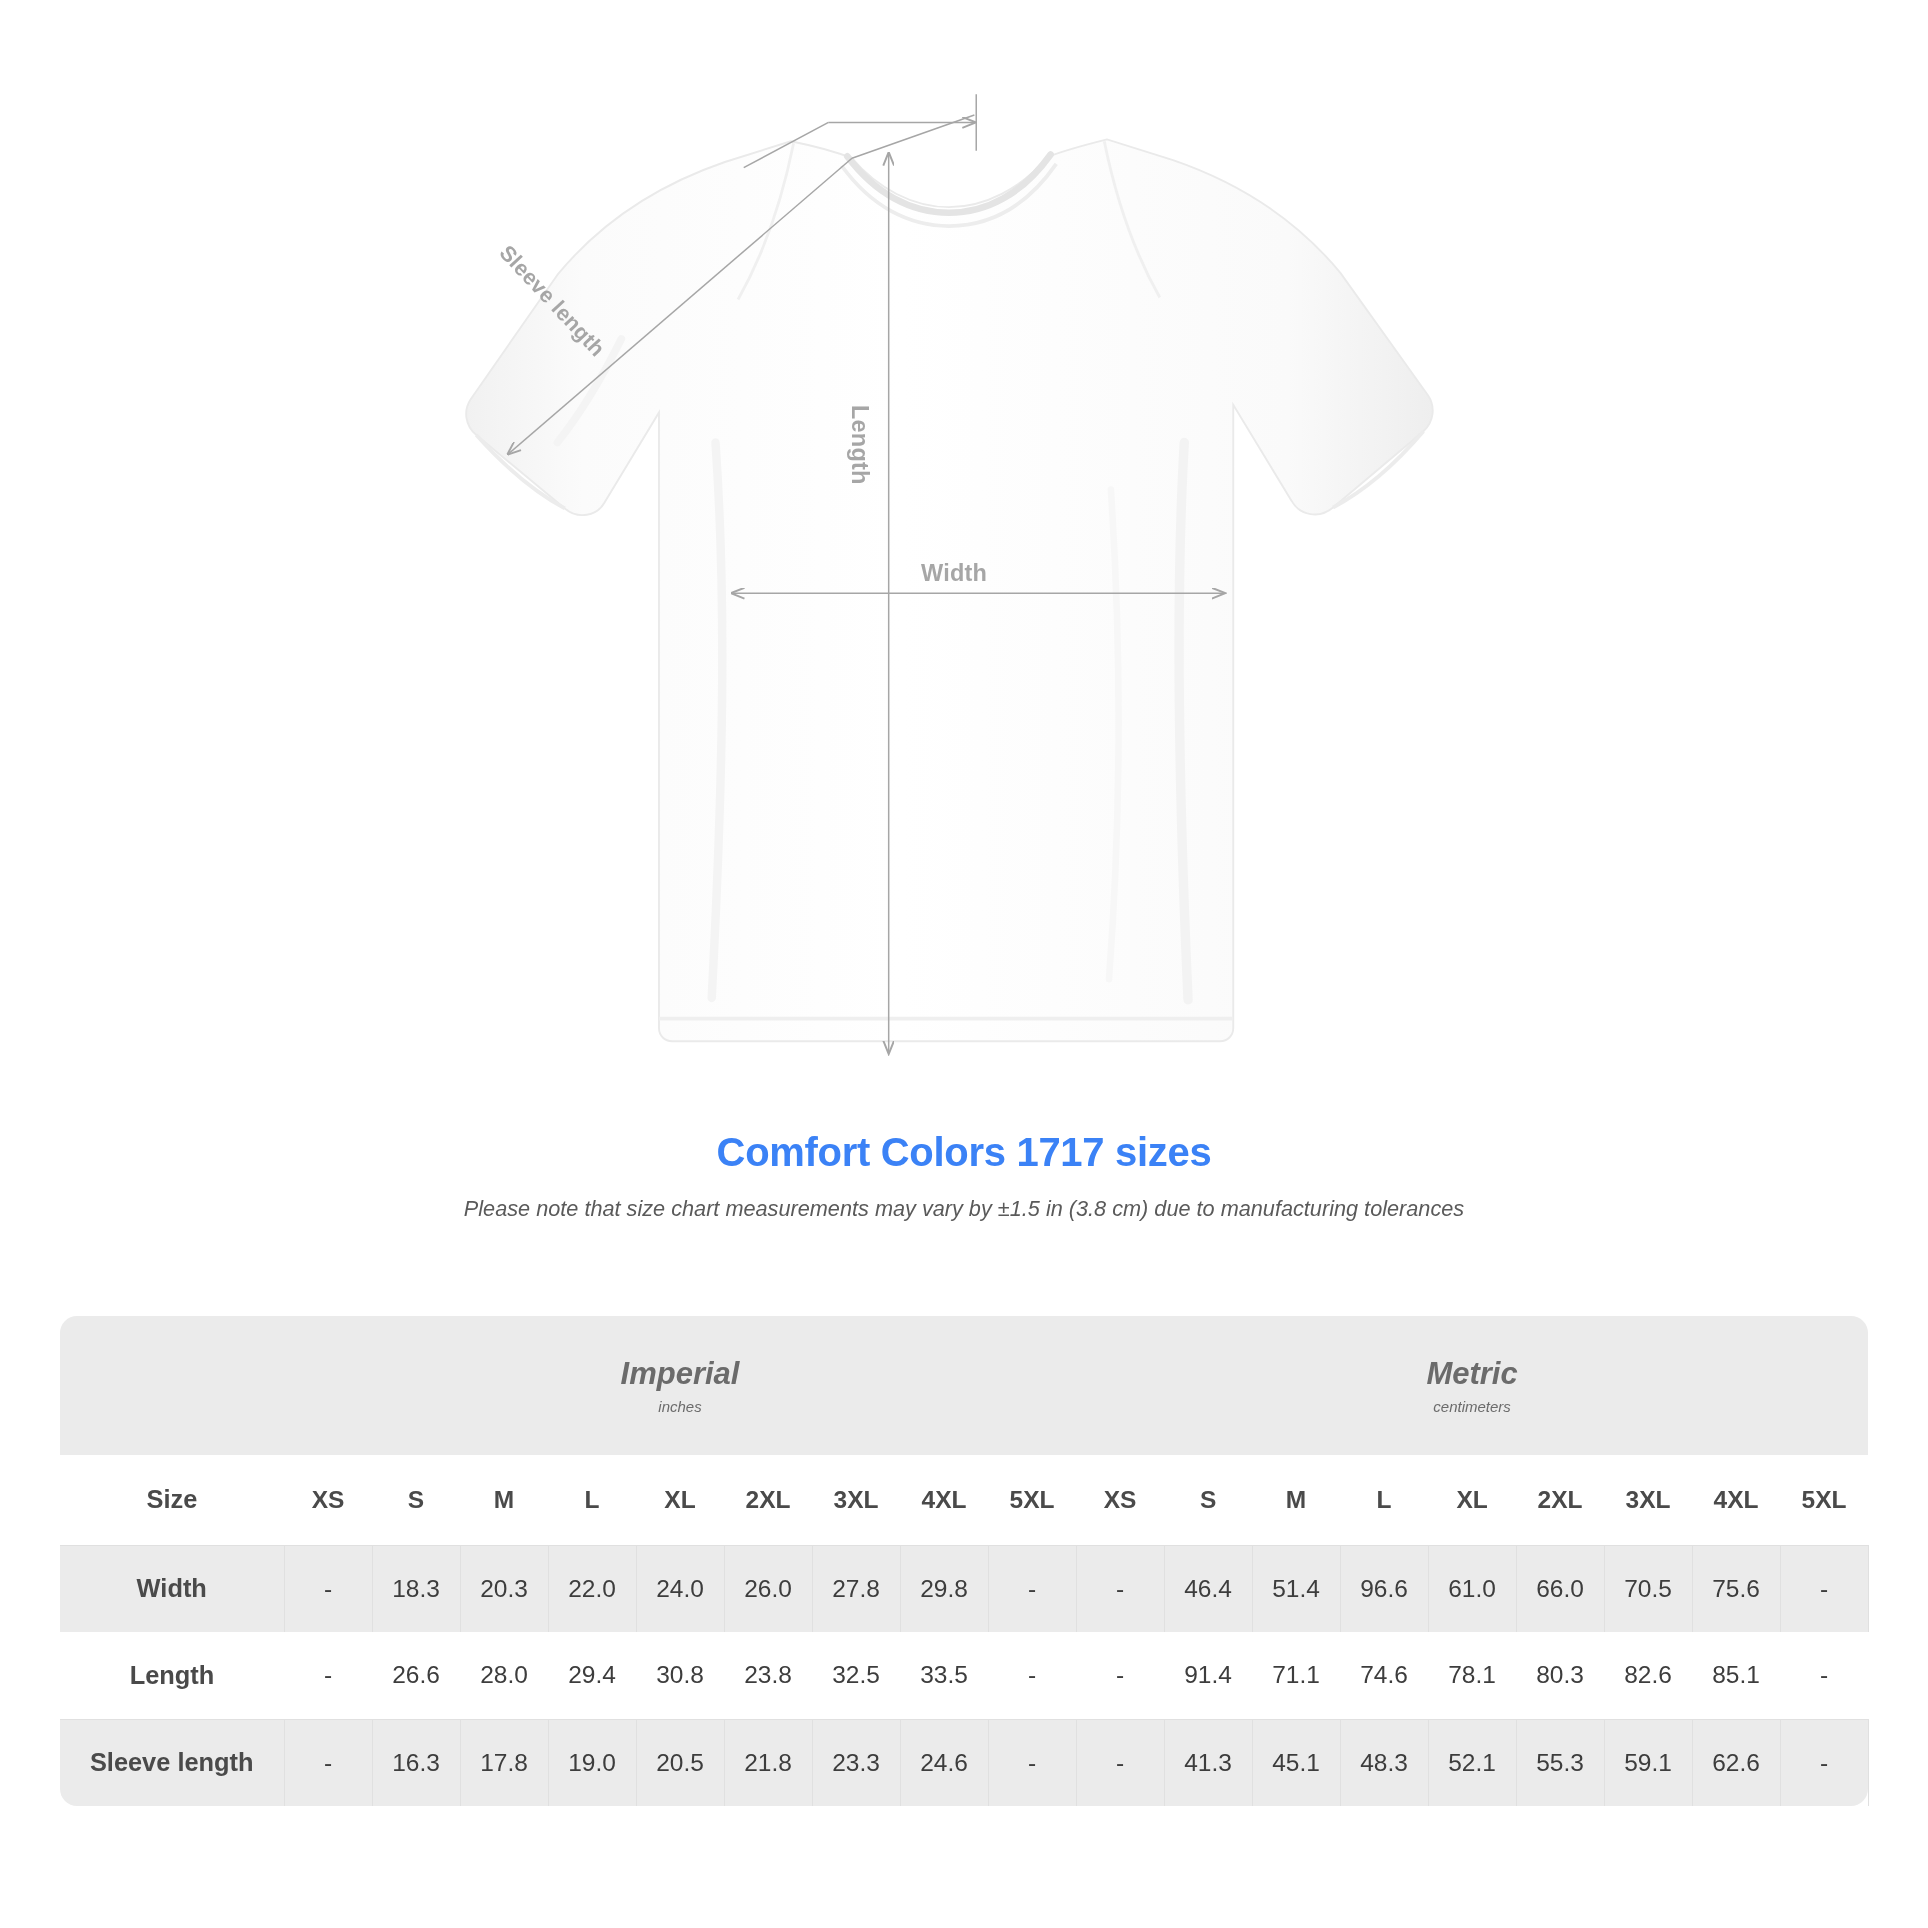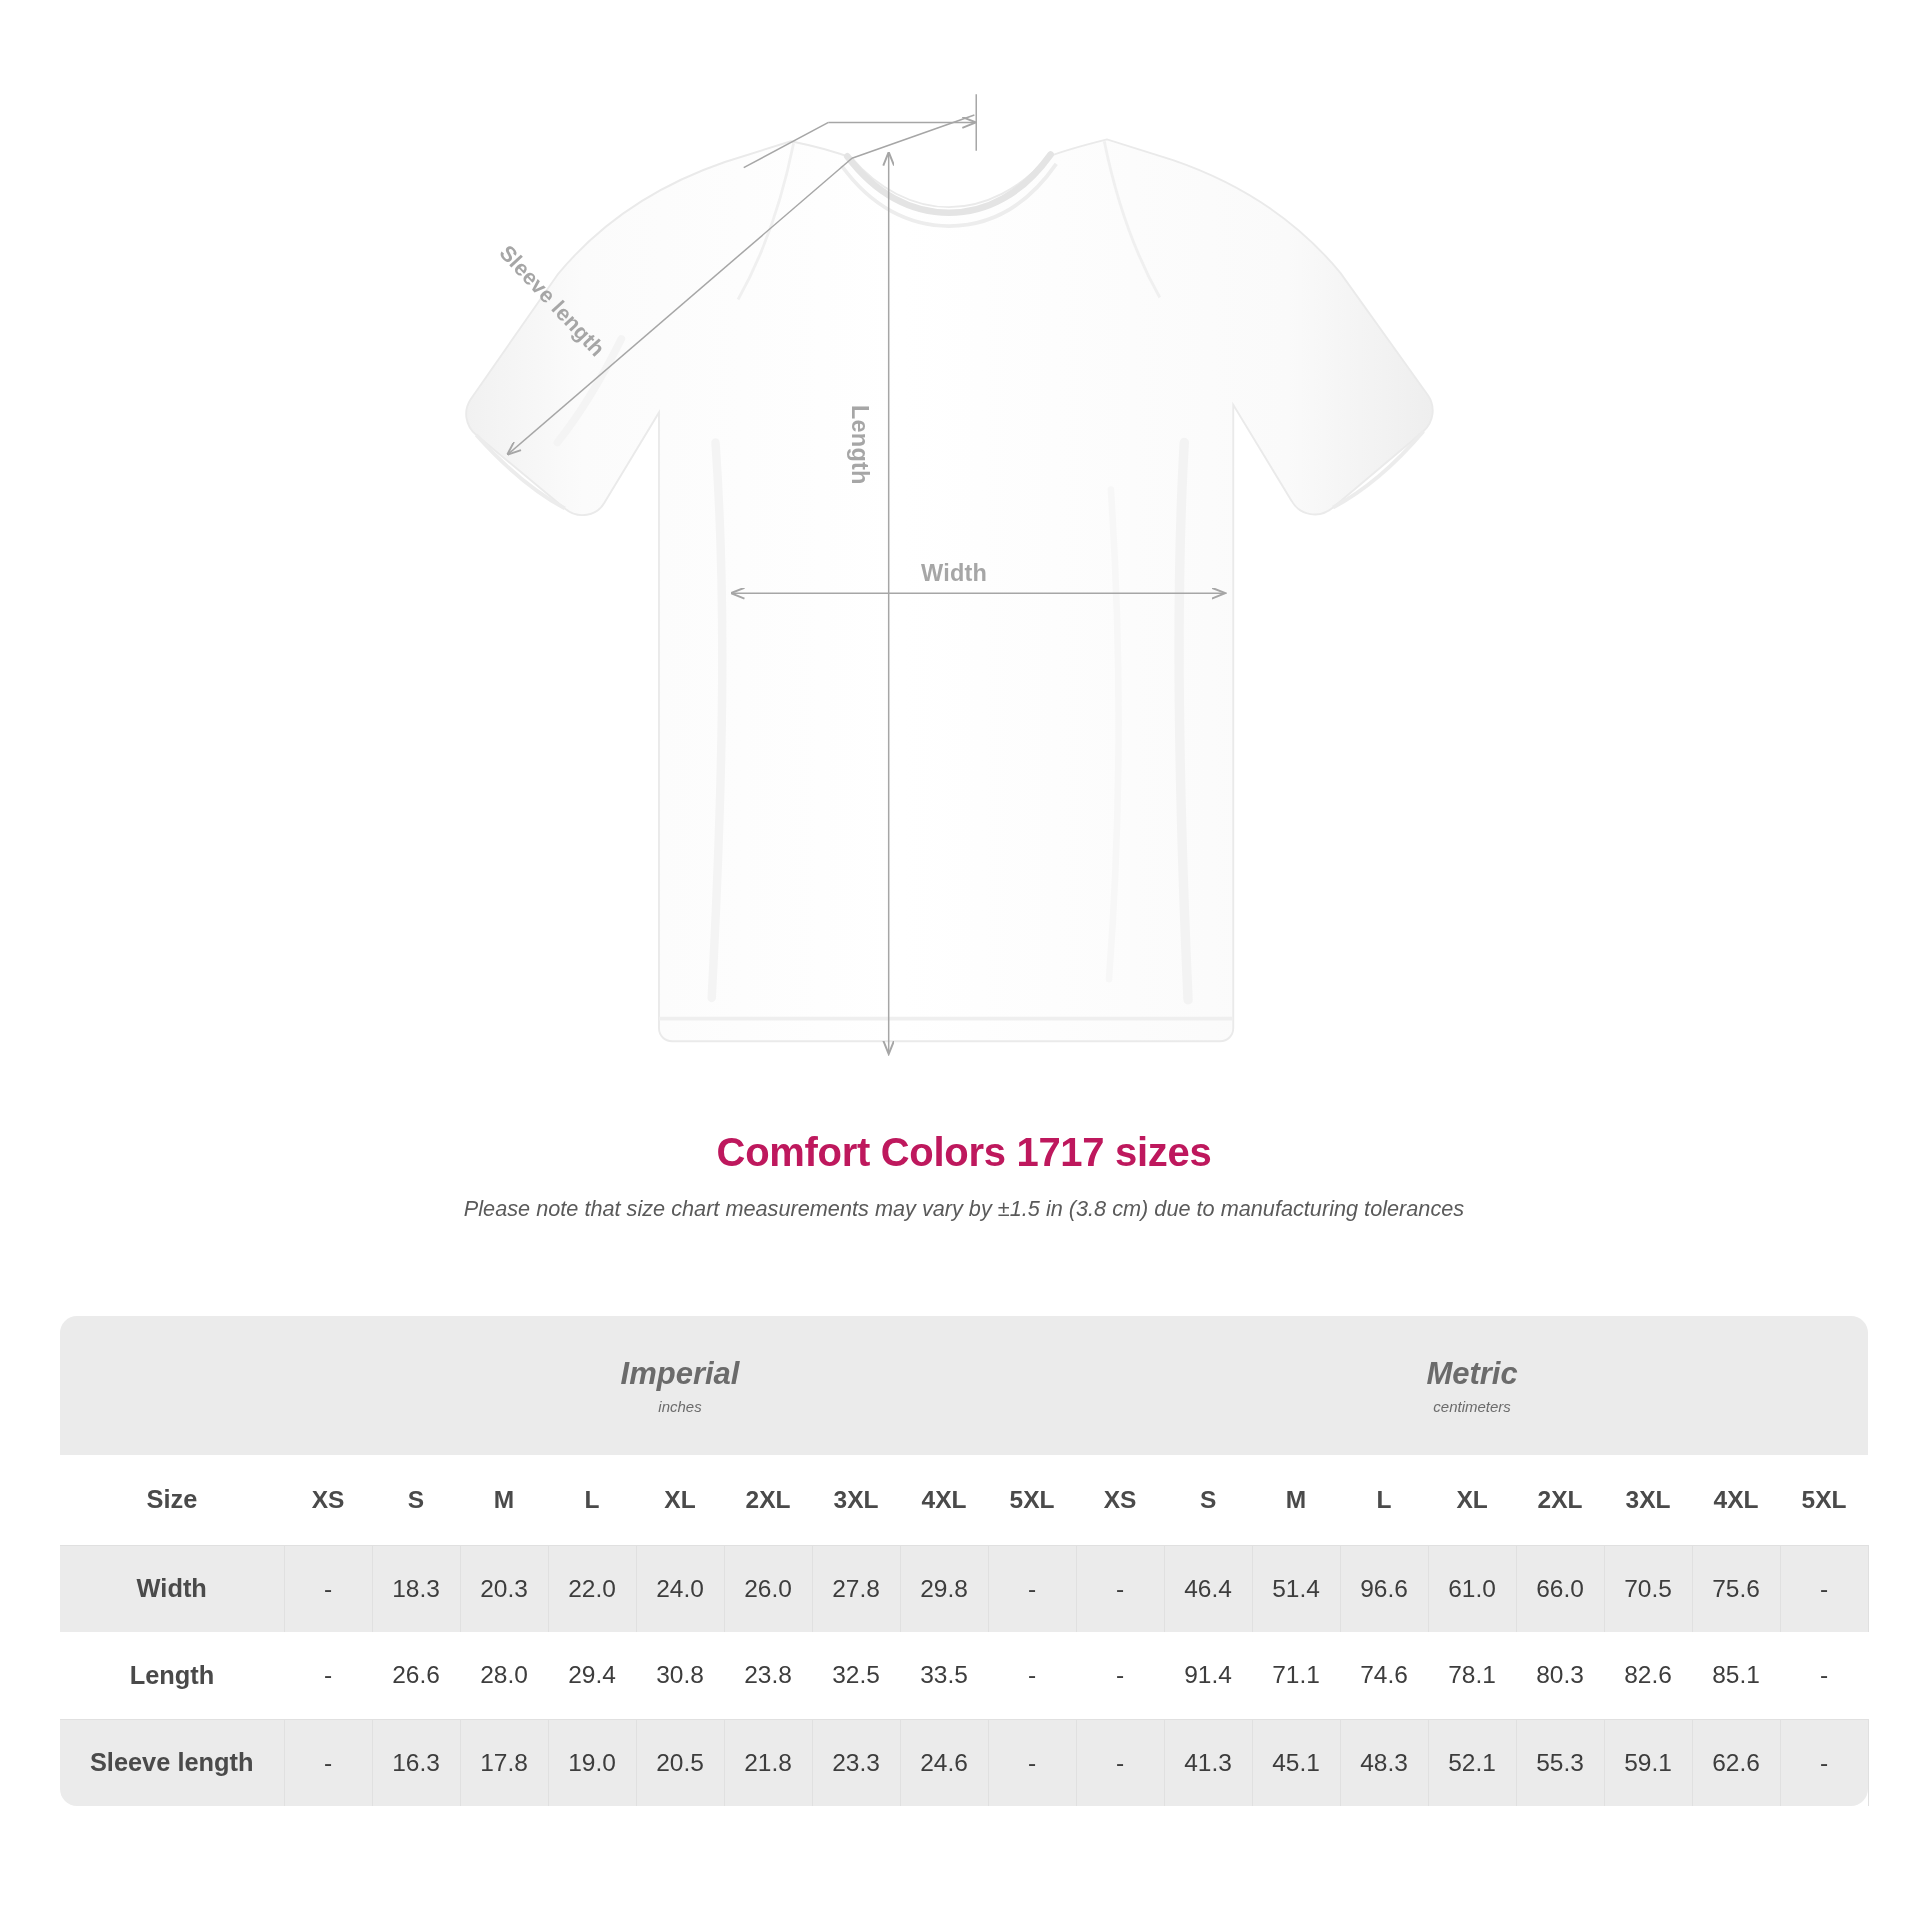--- a/index.html
+++ b/index.html
@@ -55,21 +55,21 @@
   
   .title-block {
     position: absolute;
     left: 0; top: 1130px;
     width: 1928px;
     text-align: center;
   }
   .chart-title {
     font-size: 40px;
     font-weight: bold;
-    color: #be185d;
+    color: #3b82f6;
     margin: 0 0 21px 0;
     letter-spacing: -0.3px;
   }
   .chart-note {
     font-size: 21.7px;
     font-style: italic;
     color: #5a5a5a;
     margin: 0;
   }
 

